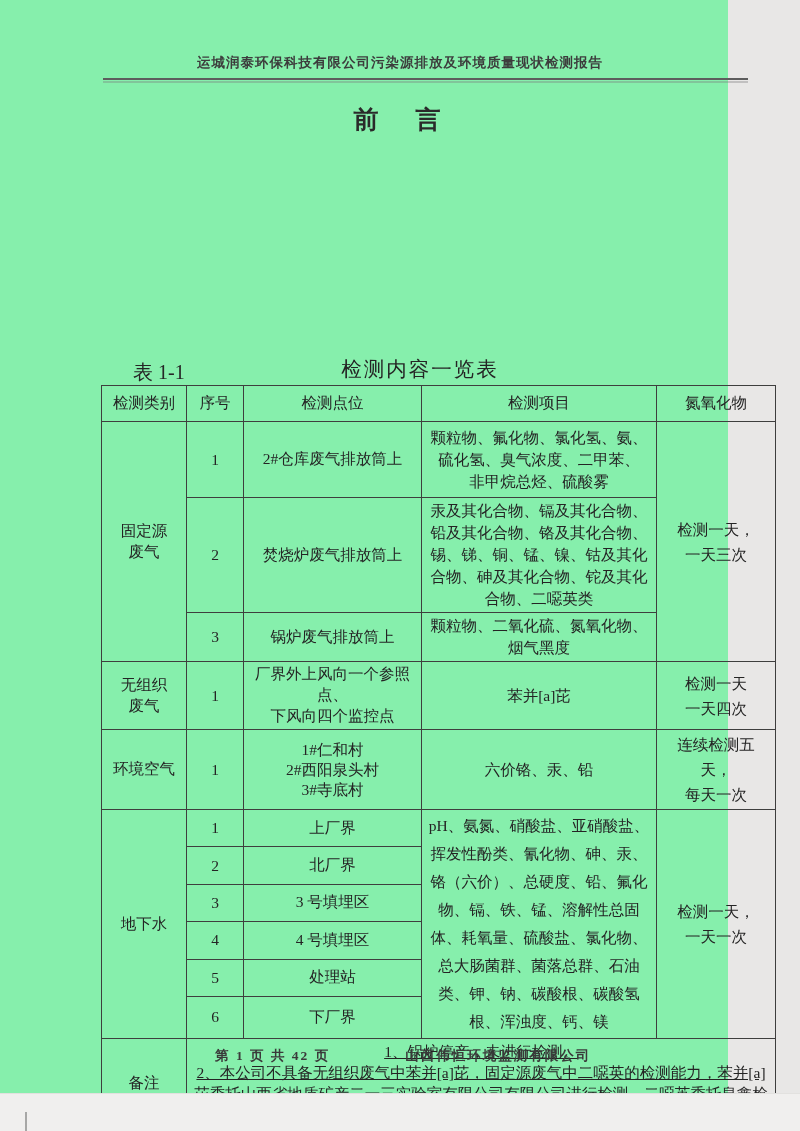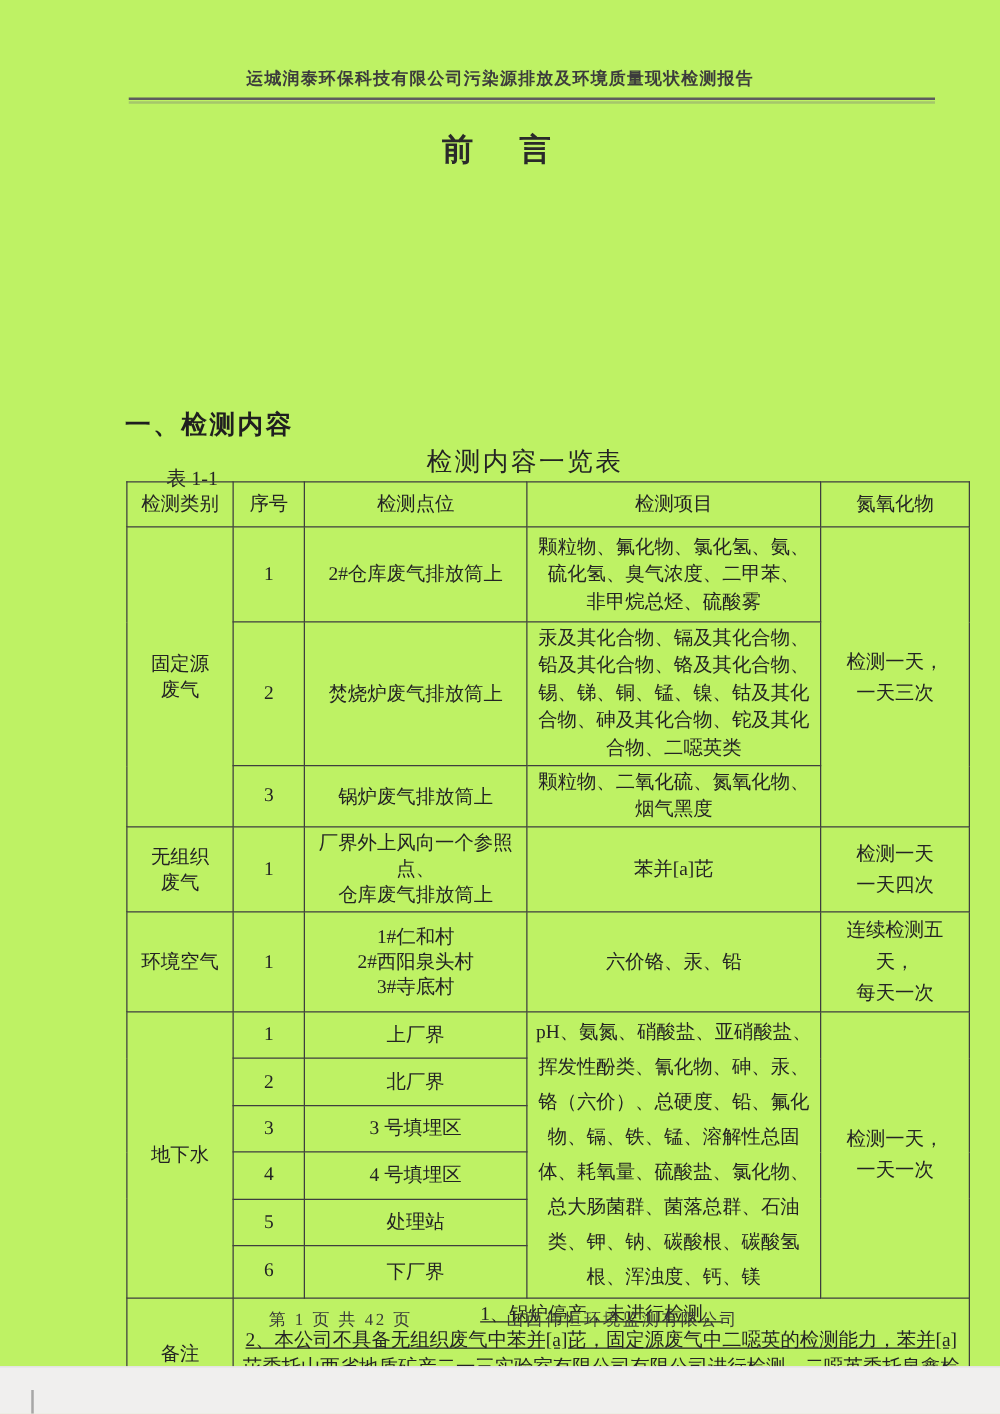--- a/index.html
+++ b/index.html
@@ -6,22 +6,22 @@
   body {
     width: 800px; height: 1131px;
     background: #e8e7e6;
     font-family: "Liberation Serif", "DejaVu Serif", serif;
     color: #222;
     position: relative;
     overflow: hidden;
   }
   .page {
     position: absolute; left: 0; top: 0;
-    width: 800px; height: 1093px;
-    background: #bef264;
+    width: 728px; height: 1093px;
+    background: #86efac;
   }
   .scan-bottom-band {
     position: absolute; left: 0; top: 1093px;
     width: 800px; height: 38px;
     background: #f0efee;
     border-top: 1px solid #e2e1df;
   }
   .scan-tick {
     position: absolute; left: 25px; top: 1112px;
     width: 2px; height: 19px; background: #6b6b6b; opacity: .55;
@@ -50,22 +50,22 @@
     font-size: 20.5px; line-height: 44px; color: #262626;
     text-align: justify; text-indent: 2em;
   }
 
   .section-heading {
     position: absolute; top: 325px; left: 100px;
     font-size: 20.5px; font-weight: bold; color: #1f1f1f;
     letter-spacing: 2px;
   }
   .table-caption-label {
-    position: absolute; top: 373px; left: 133px;
-    font-size: 16px; color: #262626;
+    position: absolute; top: 359px; left: 133px;
+    font-size: 20px; color: #262626;
   }
   .table-caption-title {
     position: absolute; top: 355px; left: 0; width: 840px;
     text-align: center;
     font-size: 20.5px; color: #242424; letter-spacing: 2px;
   }
 
   table.content-table {
     position: absolute; top: 385px; left: 85px;
     width: 674px;
@@ -85,36 +85,35 @@
   .pre { white-space: pre-line; }
   .items-cell { line-height: 22px; }
   .items-cell.tall { line-height: 28px; }
   .freq-cell { line-height: 25px; }
   .remark-text {
     text-align: left; line-height: 21px; padding: 4px 8px;
     white-space: pre-line; vertical-align: top; text-decoration: underline;
   }
   .footer {
     position: absolute; top: 1047px; left: 215px;
-    font-size: 13.5px; font-weight: normal; color: #3a3a3a;
+    font-size: 13.5px; font-weight: bold; color: #3a3a3a;
     display: flex; gap: 75px;
     letter-spacing: 2px;
   }
 </style>
 </head>
 <body>
 
 <div class="page">
 
   <div class="doc-header-title">运城润泰环保科技有限公司污染源排放及环境质量现状检测报告</div>
   <div class="header-rule"></div>
 
   <div class="preface-title">前　言</div>
 
-  <div class="section-heading">一、检测内容</div>
   <div class="table-caption-title">检测内容一览表</div>
   <div class="table-caption-label">表 1-1</div>
 
   <table class="content-table">
     <colgroup>
       <col style="width:85px">
         <col style="width:57px">
         <col style="width:178px">
         <col style="width:235px">
         <col style="width:119px">
@@ -148,21 +147,21 @@
       <td>锅炉废气排放筒上</td>
       <td class="items-cell pre">颗粒物、二氧化硫、氮氧化物、
 烟气黑度</td>
     </tr>
 
     <tr style="height:54px">
       <td class="pre">无组织
 废气</td>
       <td>1</td>
       <td class="pre">厂界外上风向一个参照点、
-仓库废气排放筒上</td>
+下风向四个监控点</td>
       <td class="items-cell">苯并[a]芘</td>
       <td class="freq-cell pre">检测一天
 一天四次</td>
     </tr>
 
     <tr style="height:64px">
       <td>环境空气</td>
       <td>1</td>
       <td class="pre" style="line-height:20px">1#仁和村
 2#西阳泉头村

